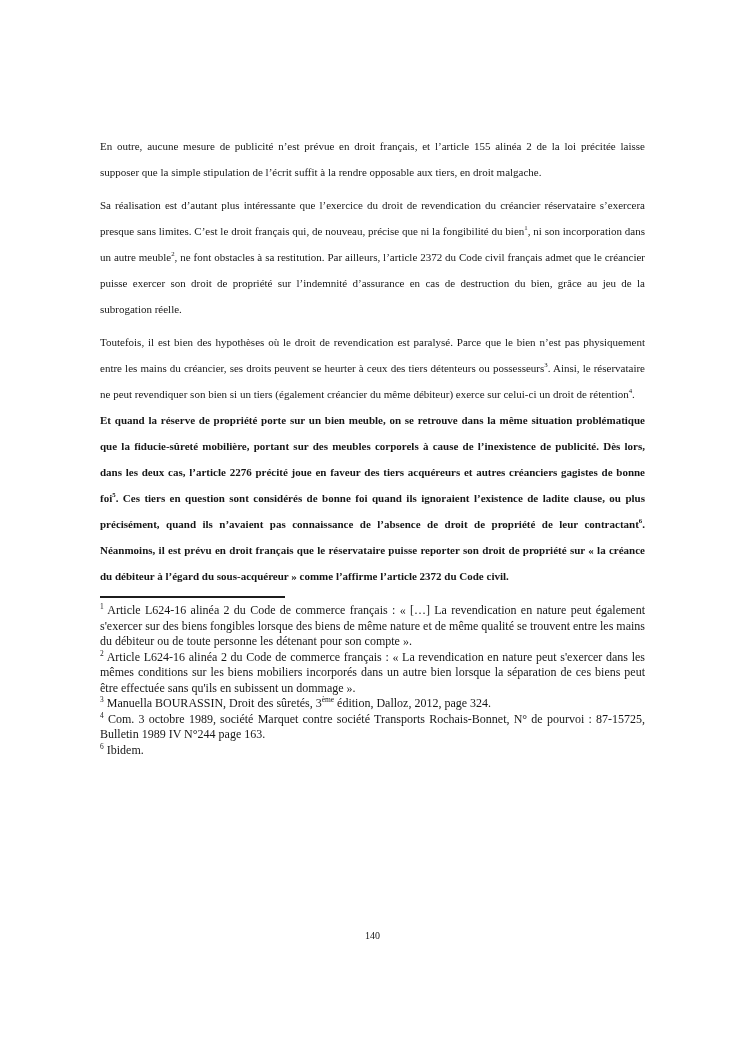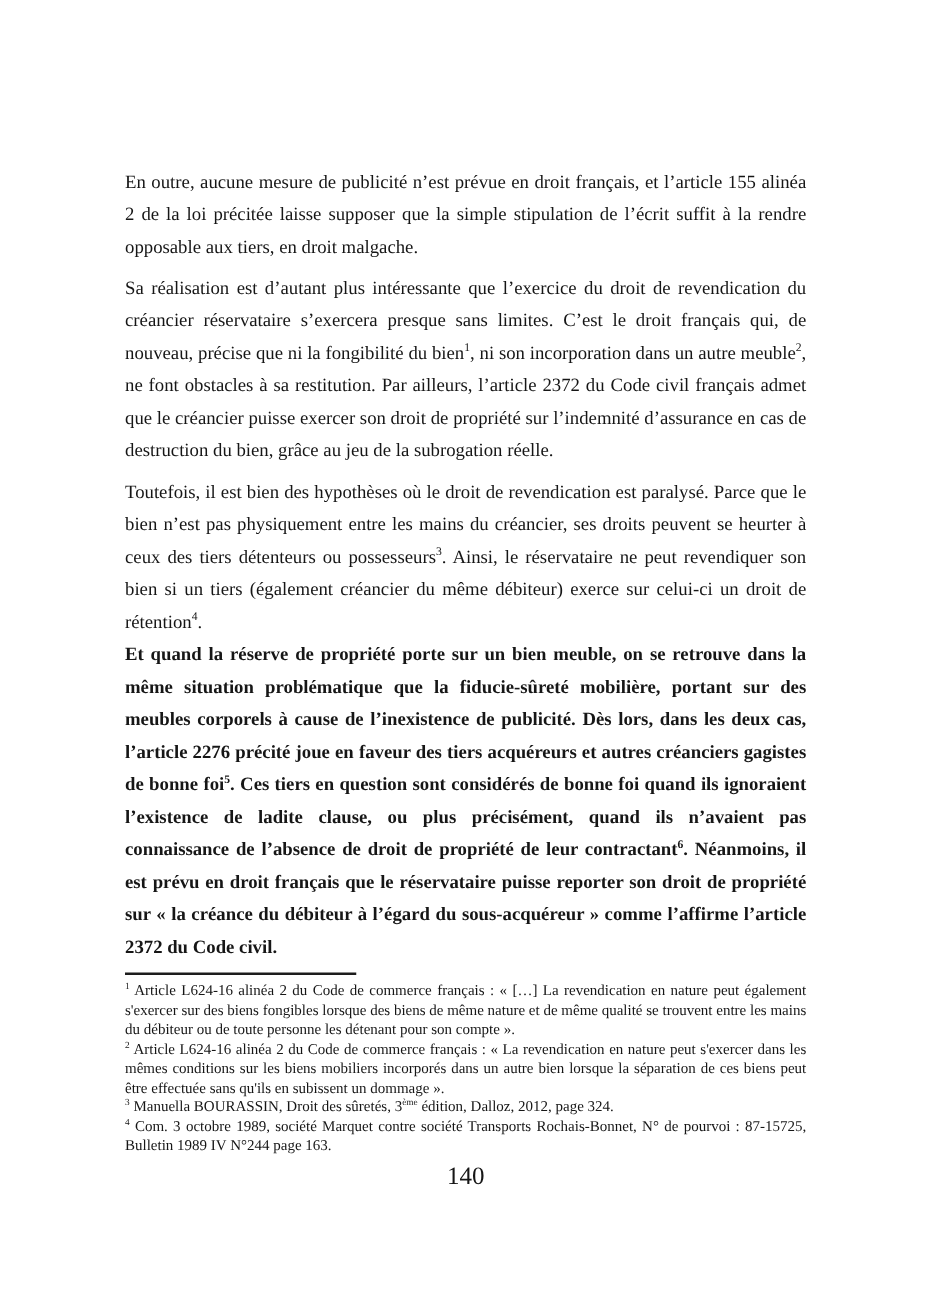--- a/index.html
+++ b/index.html
@@ -13,21 +13,21 @@
     overflow: hidden;
   }
   .content {
     position: absolute;
     left: 100px;
     top: 133px;
     width: 545px;
   }
   .para {
     margin: 0 0 7px 0;
-    font-size: 15px;
+    font-size: 11px;
     line-height: 26px;
     text-align: justify;
     text-justify: inter-word;
   }
   .para.tight { margin-top: -7px; font-weight: bold; }
   sup {
     font-size: 0.62em;
     line-height: 0;
     vertical-align: super;
   }
@@ -44,36 +44,37 @@
     text-justify: inter-word;
     margin: 0;
   }
   .italic { }
   .page-number {
     position: absolute;
     left: 0;
     top: 930px;
     width: 745px;
     text-align: center;
-    font-size: 20px;
+    font-size: 10px;
   }
 </style>
 </head>
 <body>
 
 <div class="page">
   <div class="content">
     <div>
         <p class="para"><span>En outre, aucune mesure de publicité n’est prévue en droit français, et l’article 155 alinéa 2 de la loi précitée laisse supposer que la simple stipulation de l’écrit suffit à la rendre opposable aux tiers, en droit malgache.</span></p>
         <p class="para"><span>Sa réalisation est d’autant plus intéressante que l’exercice du droit de revendication du créancier réservataire s’exercera presque sans limites. C’est le droit français qui, de nouveau, précise que ni la fongibilité du bien</span><sup>1</sup><span>, ni son incorporation dans un autre meuble</span><sup>2</sup><span>, ne font obstacles à sa restitution. Par ailleurs, l’article 2372 du Code civil français admet que le créancier puisse exercer son droit de propriété sur l’indemnité d’assurance en cas de destruction du bien, grâce au jeu de la subrogation réelle.</span></p>
         <p class="para"><span>Toutefois, il est bien des hypothèses où le droit de revendication est paralysé. Parce que le bien n’est pas physiquement entre les mains du créancier, ses droits peuvent se heurter à ceux des tiers détenteurs ou possesseurs</span><sup>3</sup><span>. Ainsi, le réservataire ne peut revendiquer son bien si un tiers (également créancier du même débiteur) exerce sur celui-ci un droit de rétention</span><sup>4</sup><span>.</span></p>
         <p class="para tight"><span>Et quand la réserve de propriété porte sur un bien meuble, on se retrouve dans la même situation problématique que la fiducie-sûreté mobilière, portant sur des meubles corporels à cause de l’inexistence de publicité. Dès lors, dans les deux cas, l’article 2276 précité joue en faveur des tiers acquéreurs et autres créanciers gagistes de bonne foi</span><sup>5</sup><span>. Ces tiers en question sont considérés de bonne foi quand ils ignoraient l’existence de ladite clause, ou plus précisément, quand ils n’avaient pas connaissance de l’absence de droit de propriété de leur contractant</span><sup>6</sup><span>. Néanmoins, il est prévu en droit français que le réservataire puisse reporter son droit de propriété sur « la créance du débiteur à l’égard du sous-acquéreur » comme l’affirme l’article 2372  du Code civil.</span></p>
       </div>
     <div class="footnote-sep"></div>
     <div>
         <div class="footnote"><sup>1</sup><span> Article L624-16 alinéa 2 du Code de commerce français : « […] La revendication en nature peut également s'exercer sur des biens fongibles lorsque des biens de même nature et de même qualité se trouvent entre les mains du débiteur ou de toute personne les détenant pour son compte ».</span></div>
         <div class="footnote"><sup>2</sup><span> Article L624-16 alinéa 2 du Code de commerce français : « La revendication en nature peut s'exercer dans les mêmes conditions sur les biens mobiliers incorporés dans un autre bien lorsque la séparation de ces biens peut être effectuée sans qu'ils en subissent un dommage ».</span></div>
         <div class="footnote"><sup>3</sup><span> Manuella BOURASSIN, </span><span class="italic">Droit des sûretés,</span><span> 3</span><sup>ème</sup><span> édition, Dalloz, 2012, page 324.</span></div>
         <div class="footnote"><sup>4</sup><span> Com. 3 octobre 1989, société Marquet contre société Transports Rochais-Bonnet, N° de pourvoi : 87-15725, Bulletin 1989 IV N°244 page 163.</span></div>
+        <div class="footnote"><sup>6</sup><span> Ibidem.</span></div>
       </div>
   </div>
   <div class="page-number">140</div>
 </div>
 
 </body></html>

